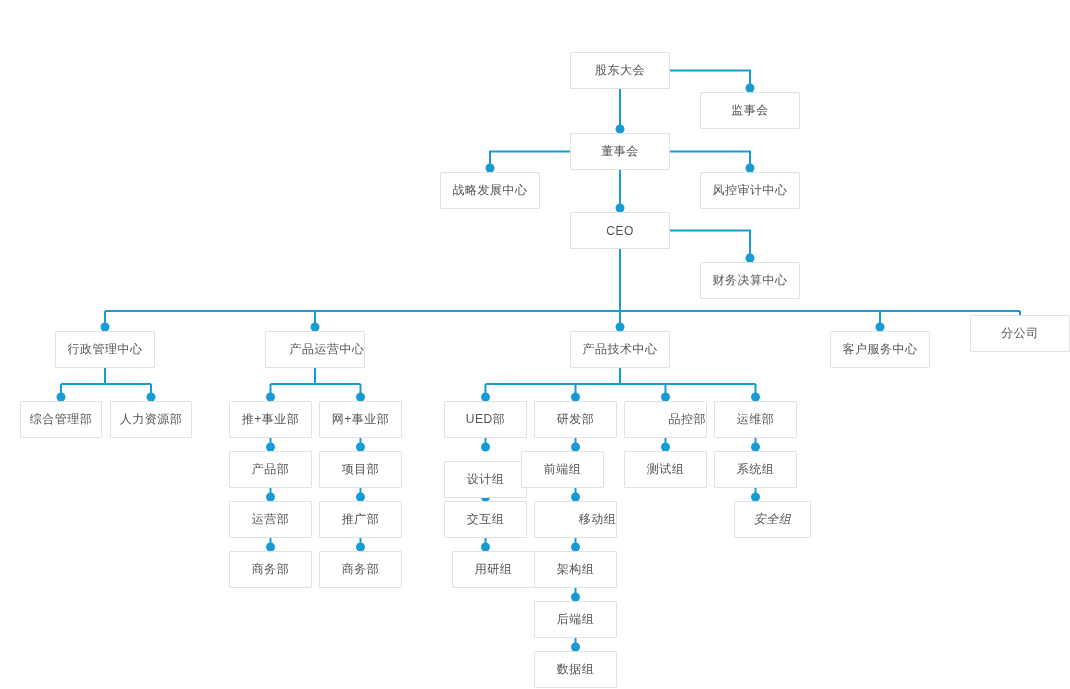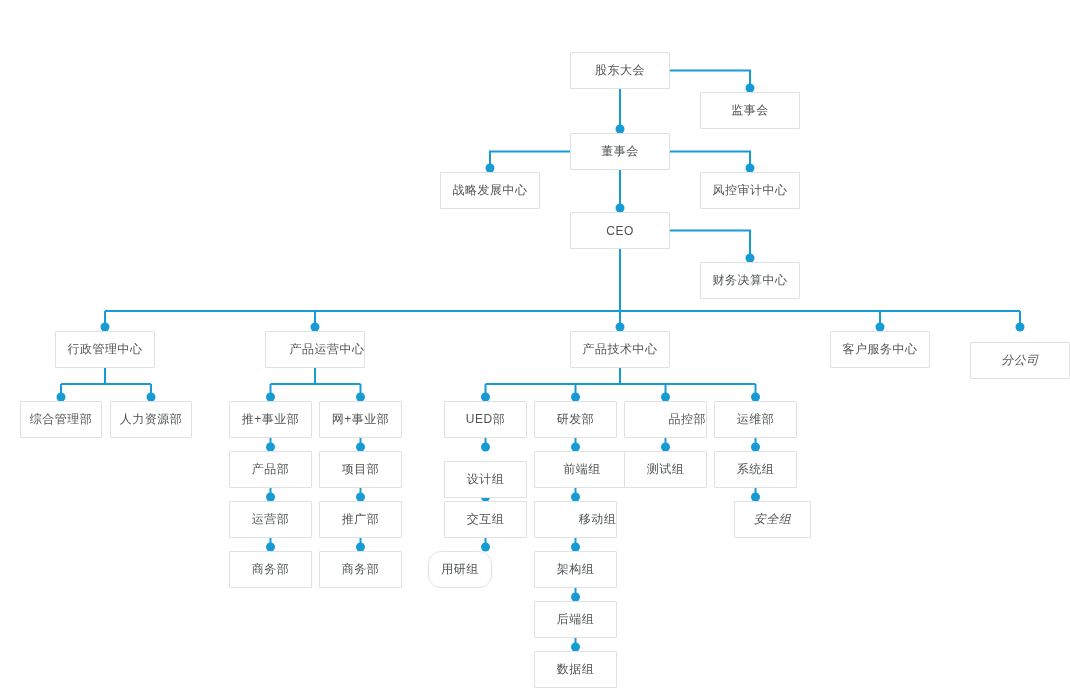--- a/index.html
+++ b/index.html
@@ -147,21 +147,21 @@
       </div>
       <div class="node" style="left: 265px; top: 331px; width: 100px; height: 37px; padding-left: 24px;">
         <span>产品运营中心</span>
       </div>
       <div class="node" style="left: 570px; top: 331px; width: 100px; height: 37px;">
         <span>产品技术中心</span>
       </div>
       <div class="node" style="left: 830px; top: 331px; width: 100px; height: 37px;">
         <span>客户服务中心</span>
       </div>
-      <div class="node" style="left: 970px; top: 342px; width: 100px; height: 37px; font-style: italic;">
+      <div class="node" style="left: 970px; top: 315px; width: 100px; height: 37px;">
         <span>分公司</span>
       </div>
       <div class="node" style="left: 20px; top: 401px; width: 82px; height: 37px;">
         <span>综合管理部</span>
       </div>
       <div class="node" style="left: 110px; top: 401px; width: 82px; height: 37px;">
         <span>人力资源部</span>
       </div>
       <div class="node" style="left: 229px; top: 401px; width: 83px; height: 37px;">
         <span>推+事业部</span>
@@ -195,39 +195,39 @@
       </div>
       <div class="node" style="left: 624px; top: 401px; width: 83px; height: 37px; justify-content: flex-end;">
         <span>品控部</span>
       </div>
       <div class="node" style="left: 714px; top: 401px; width: 83px; height: 37px;">
         <span>运维部</span>
       </div>
       <div class="node" style="left: 444px; top: 461px; width: 83px; height: 37px;">
         <span>设计组</span>
       </div>
-      <div class="node" style="left: 534px; top: 451px; width: 96px; height: 37px; align-items: center;">
+      <div class="node" style="left: 521px; top: 451px; width: 83px; height: 37px; align-items: center;">
         <span>前端组</span>
       </div>
       <div class="node" style="left: 624px; top: 451px; width: 83px; height: 37px;">
         <span>测试组</span>
       </div>
       <div class="node" style="left: 714px; top: 451px; width: 83px; height: 37px;">
         <span>系统组</span>
       </div>
       <div class="node" style="left: 444px; top: 501px; width: 83px; height: 37px;">
         <span>交互组</span>
       </div>
       <div class="node" style="left: 534px; top: 501px; width: 83px; height: 37px; padding-left: 44px;">
         <span>移动组</span>
       </div>
       <div class="node" style="left: 734px; top: 501px; width: 77px; height: 37px; font-style: italic;">
         <span>安全组</span>
       </div>
-      <div class="node" style="left: 428px; top: 551px; width: 64px; height: 37px; border-radius: 13px;">
+      <div class="node" style="left: 452px; top: 551px; width: 83px; height: 37px;">
         <span>用研组</span>
       </div>
       <div class="node" style="left: 534px; top: 551px; width: 83px; height: 37px;">
         <span>架构组</span>
       </div>
       <div class="node" style="left: 534px; top: 601px; width: 83px; height: 37px;">
         <span>后端组</span>
       </div>
       <div class="node" style="left: 534px; top: 651px; width: 83px; height: 37px;">
         <span>数据组</span>

